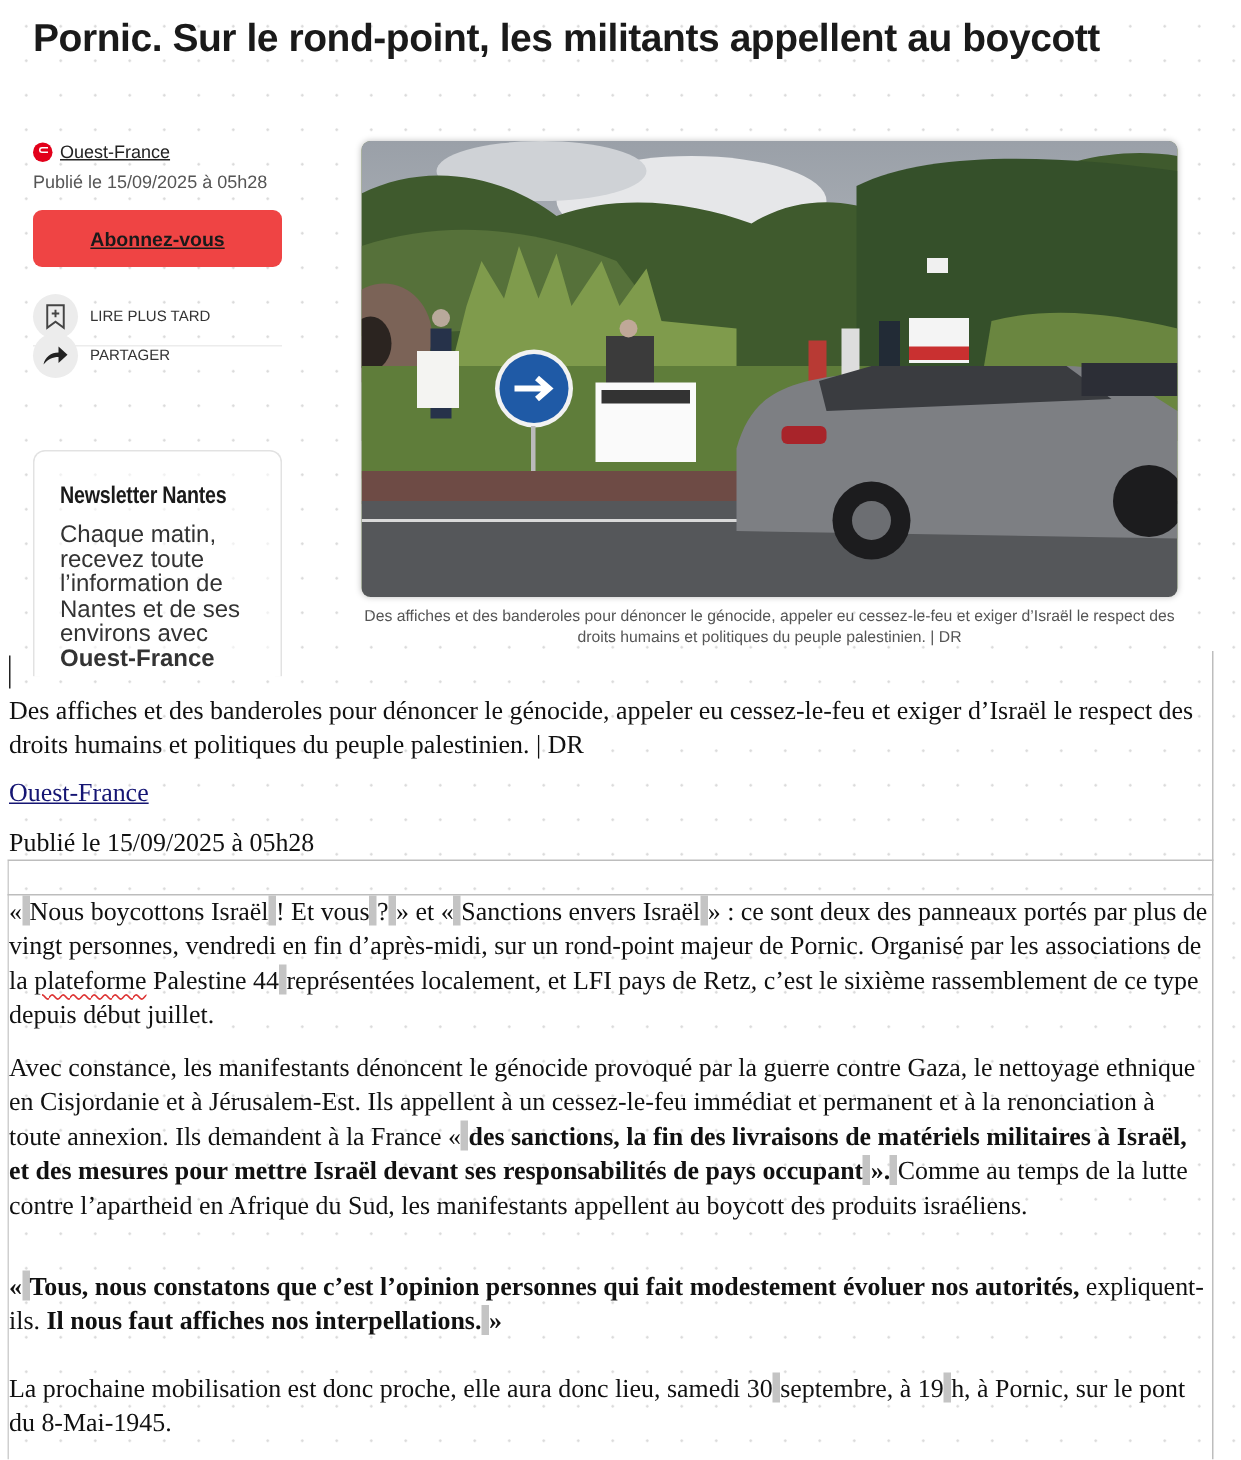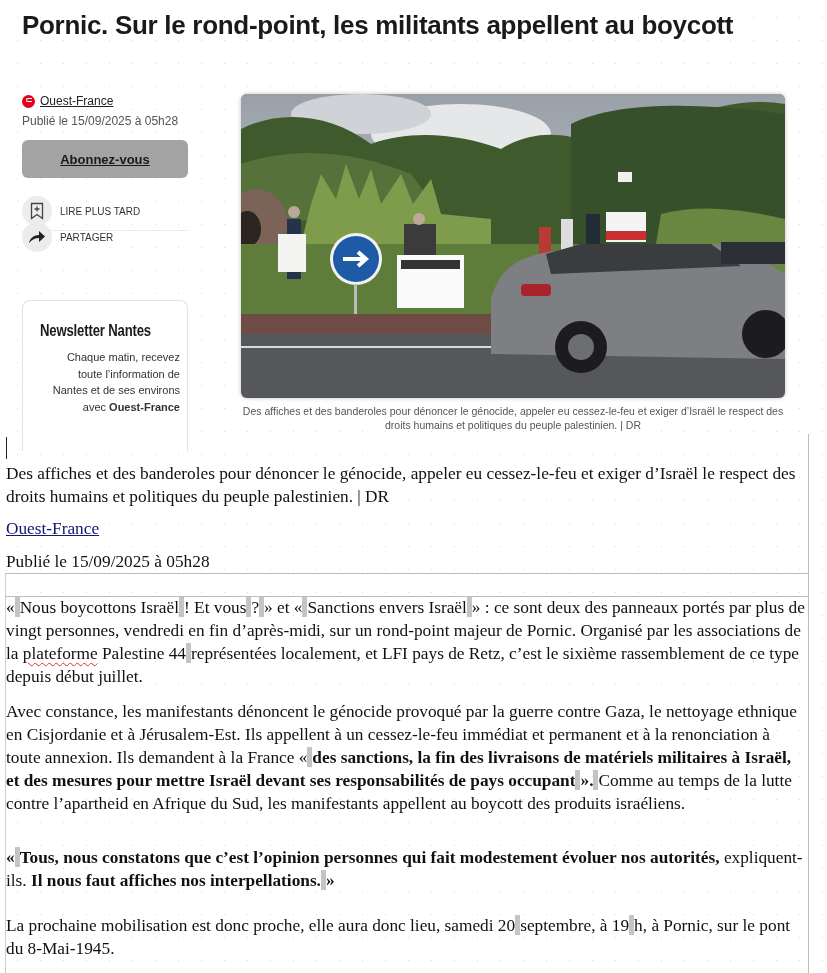--- a/index.html
+++ b/index.html
@@ -19,35 +19,35 @@
     letter-spacing: -0.3px;
   }
   .meta { position: absolute; left: 22px; top: 93px; width: 200px; font-family: "Liberation Sans", sans-serif; }
   .source-row { display: flex; align-items: center; height: 16px; }
   .source-logo { width: 13px; height: 13px; border-radius: 50%; background: #e2001a; margin-right: 5px; position: relative; }
   .source-logo::before { content: ""; position: absolute; left: 4px; top: 3px; width: 5px; height: 2px; border: 1.3px solid #fff; border-right: none; border-radius: 2px 0 0 2px; }
   .source-link { font-size: 12px; color: #222; text-decoration: underline; }
   .pub-date { font-size: 12px; color: #555; margin-top: 5px; }
   .subscribe {
     position: absolute; left: 22px; top: 140px; width: 166px; height: 38px;
-    background: #a3a3a3; border-radius: 6px; border: none;
+    background: #ef4444; border-radius: 6px; border: none;
     font-family: "Liberation Sans", sans-serif; font-weight: bold; font-size: 13px;
     color: #1a1a1a; text-decoration: underline; display: flex; align-items: center; justify-content: center;
   }
   .action { position: absolute; left: 22px; display: flex; align-items: center; font-family: "Liberation Sans", sans-serif; font-size: 10px; color: #333; }
   .action .circ { width: 30px; height: 30px; border-radius: 50%; background: #ececec; display: flex; align-items: center; justify-content: center; margin-right: 8px; }
   .action-read { top: 196px; justify-content: space-between; }
   .action-share { top: 222px; }
   .action-divider { position: absolute; left: 22px; top: 230px; width: 166px; height: 1px; background: #ececec; }
   .newsletter {
     position: absolute; left: 22px; top: 300px; width: 164px; height: 150px;
     border: 1px solid #e2e2e2; border-bottom: none; border-radius: 8px 8px 0 0; background: rgba(255,255,255,0.6);
   }
   .newsletter h3 { margin: 0; position: absolute; left: 17px; top: 21px; font-family: "Liberation Sans", sans-serif; font-size: 16px; font-weight: normal; transform: scaleX(0.82); transform-origin: left; color: #1a1a1a; white-space: nowrap; letter-spacing: -0.2px; font-weight: bold; }
-  .newsletter p { margin: 0; position: absolute; left: 17px; top: 48px; width: 140px; font-family: "Liberation Sans", sans-serif; font-size: 11px; line-height: 16.5px; color: #333; text-align: right; }
+  .newsletter p { margin: 0; position: absolute; left: 17px; top: 48px; width: 140px; font-family: "Liberation Sans", sans-serif; font-size: 16px; line-height: 16.5px; color: #333; }
   .photo {
     position: absolute; left: 241px; top: 94px; width: 544px; height: 304px;
     border-radius: 6px; overflow: hidden; background: #7a8c5e;
     box-shadow: 0 0 4px rgba(0,0,0,0.25);
   }
   .caption-top {
     position: absolute; left: 238px; top: 404px; width: 550px; text-align: center;
     font-family: "Liberation Sans", sans-serif; font-size: 10.5px; line-height: 14px; color: #555;
   }
   .cursor { position: absolute; left: 6px; top: 437px; width: 1px; height: 22px; background: #222; }
@@ -166,13 +166,13 @@
 <p class="body-text date-body">Publié le 15/09/2025 à 05h28</p>
 <div class="hr hr1"></div>
 <div class="hr hr2"></div>
 
 <p class="body-text p1"><span>«</span><span class="nb"></span><span>Nous boycottons Israël</span><span class="nb"></span><span>! Et vous</span><span class="nb"></span><span>?</span><span class="nb"></span><span>» et «</span><span class="nb"></span><span>Sanctions envers Israël</span><span class="nb"></span><span>» : ce sont deux des panneaux portés par plus de vingt personnes, vendredi en fin d’après-midi, sur un rond-point majeur de Pornic. Organisé par les associations de la </span><span class="squig">plateforme</span><span> Palestine 44</span><span class="nb"></span><span>représentées localement, et LFI pays de Retz, c’est le sixième rassemblement de ce type depuis début juillet.</span></p>
 
 <p class="body-text p2"><span>Avec constance, les manifestants dénoncent le génocide provoqué par la guerre contre Gaza, le nettoyage ethnique en Cisjordanie et à Jérusalem-Est. Ils appellent à un cessez-le-feu immédiat et permanent et à la renonciation à toute annexion. Ils demandent à la France «</span><span class="nb"></span><b>des sanctions, la fin des livraisons de matériels militaires à Israël, et des mesures pour mettre Israël devant ses responsabilités de pays occupant</b><span class="nb"></span><b>».</b><span class="nb"></span><span>Comme au temps de la lutte contre l’apartheid en Afrique du Sud, les manifestants appellent au boycott des produits israéliens.</span></p>
 
 <p class="body-text p3"><b>«</b><span class="nb"></span><b>Tous, nous constatons que c’est l’opinion personnes qui fait modestement évoluer nos autorités,</b><span> expliquent-ils. </span><b>Il nous faut affiches nos interpellations.</b><span class="nb"></span><b>»</b></p>
 
-<p class="body-text p4"><span>La prochaine mobilisation est donc proche, elle aura donc lieu, samedi 20</span><span class="nb"></span><span>septembre, à 19</span><span class="nb"></span><span>h, à Pornic, sur le pont du 8-Mai-1945.</span></p>
+<p class="body-text p4"><span>La prochaine mobilisation est donc proche, elle aura donc lieu, samedi 30</span><span class="nb"></span><span>septembre, à 19</span><span class="nb"></span><span>h, à Pornic, sur le pont du 8-Mai-1945.</span></p>
 
 </body></html>

